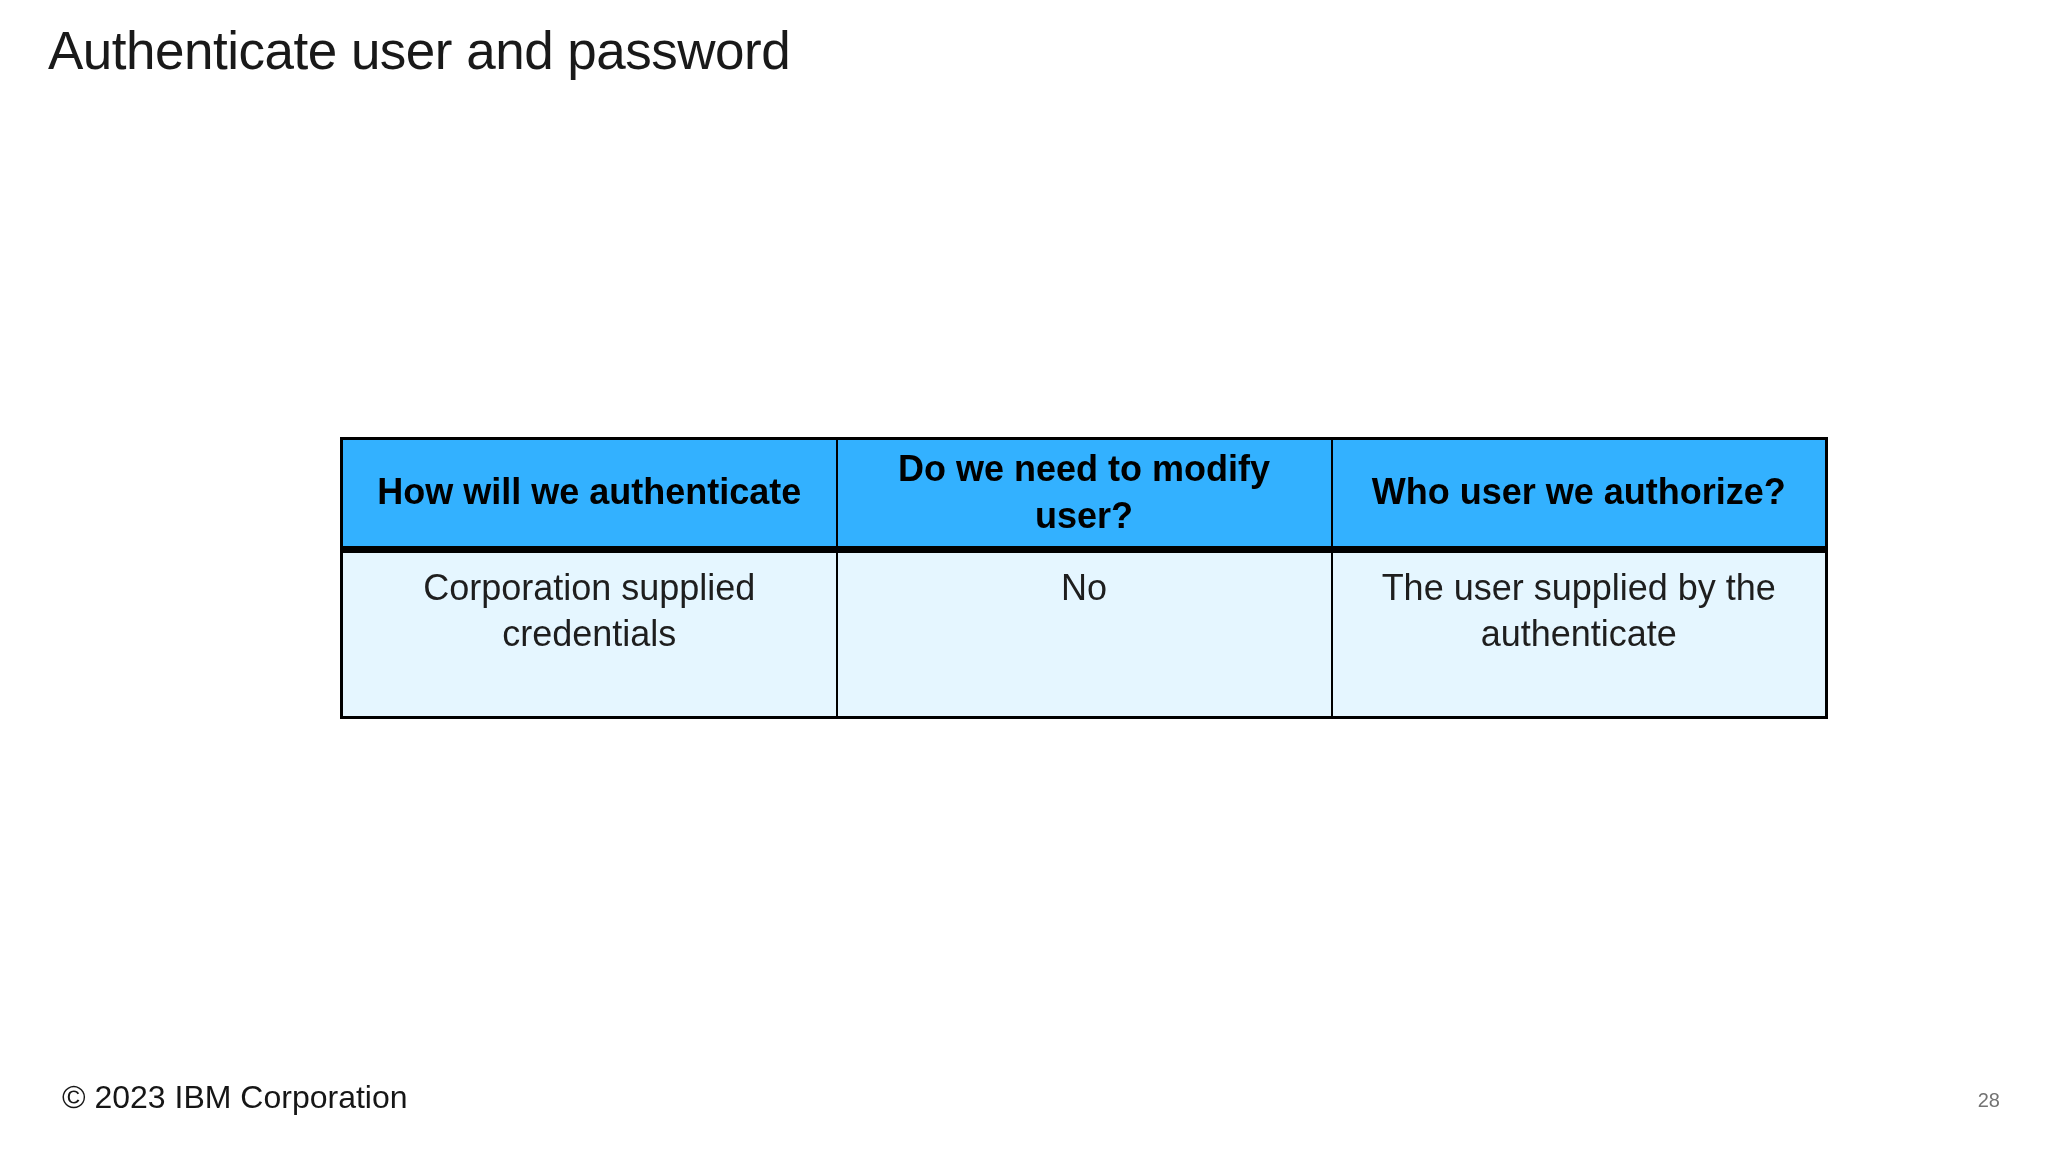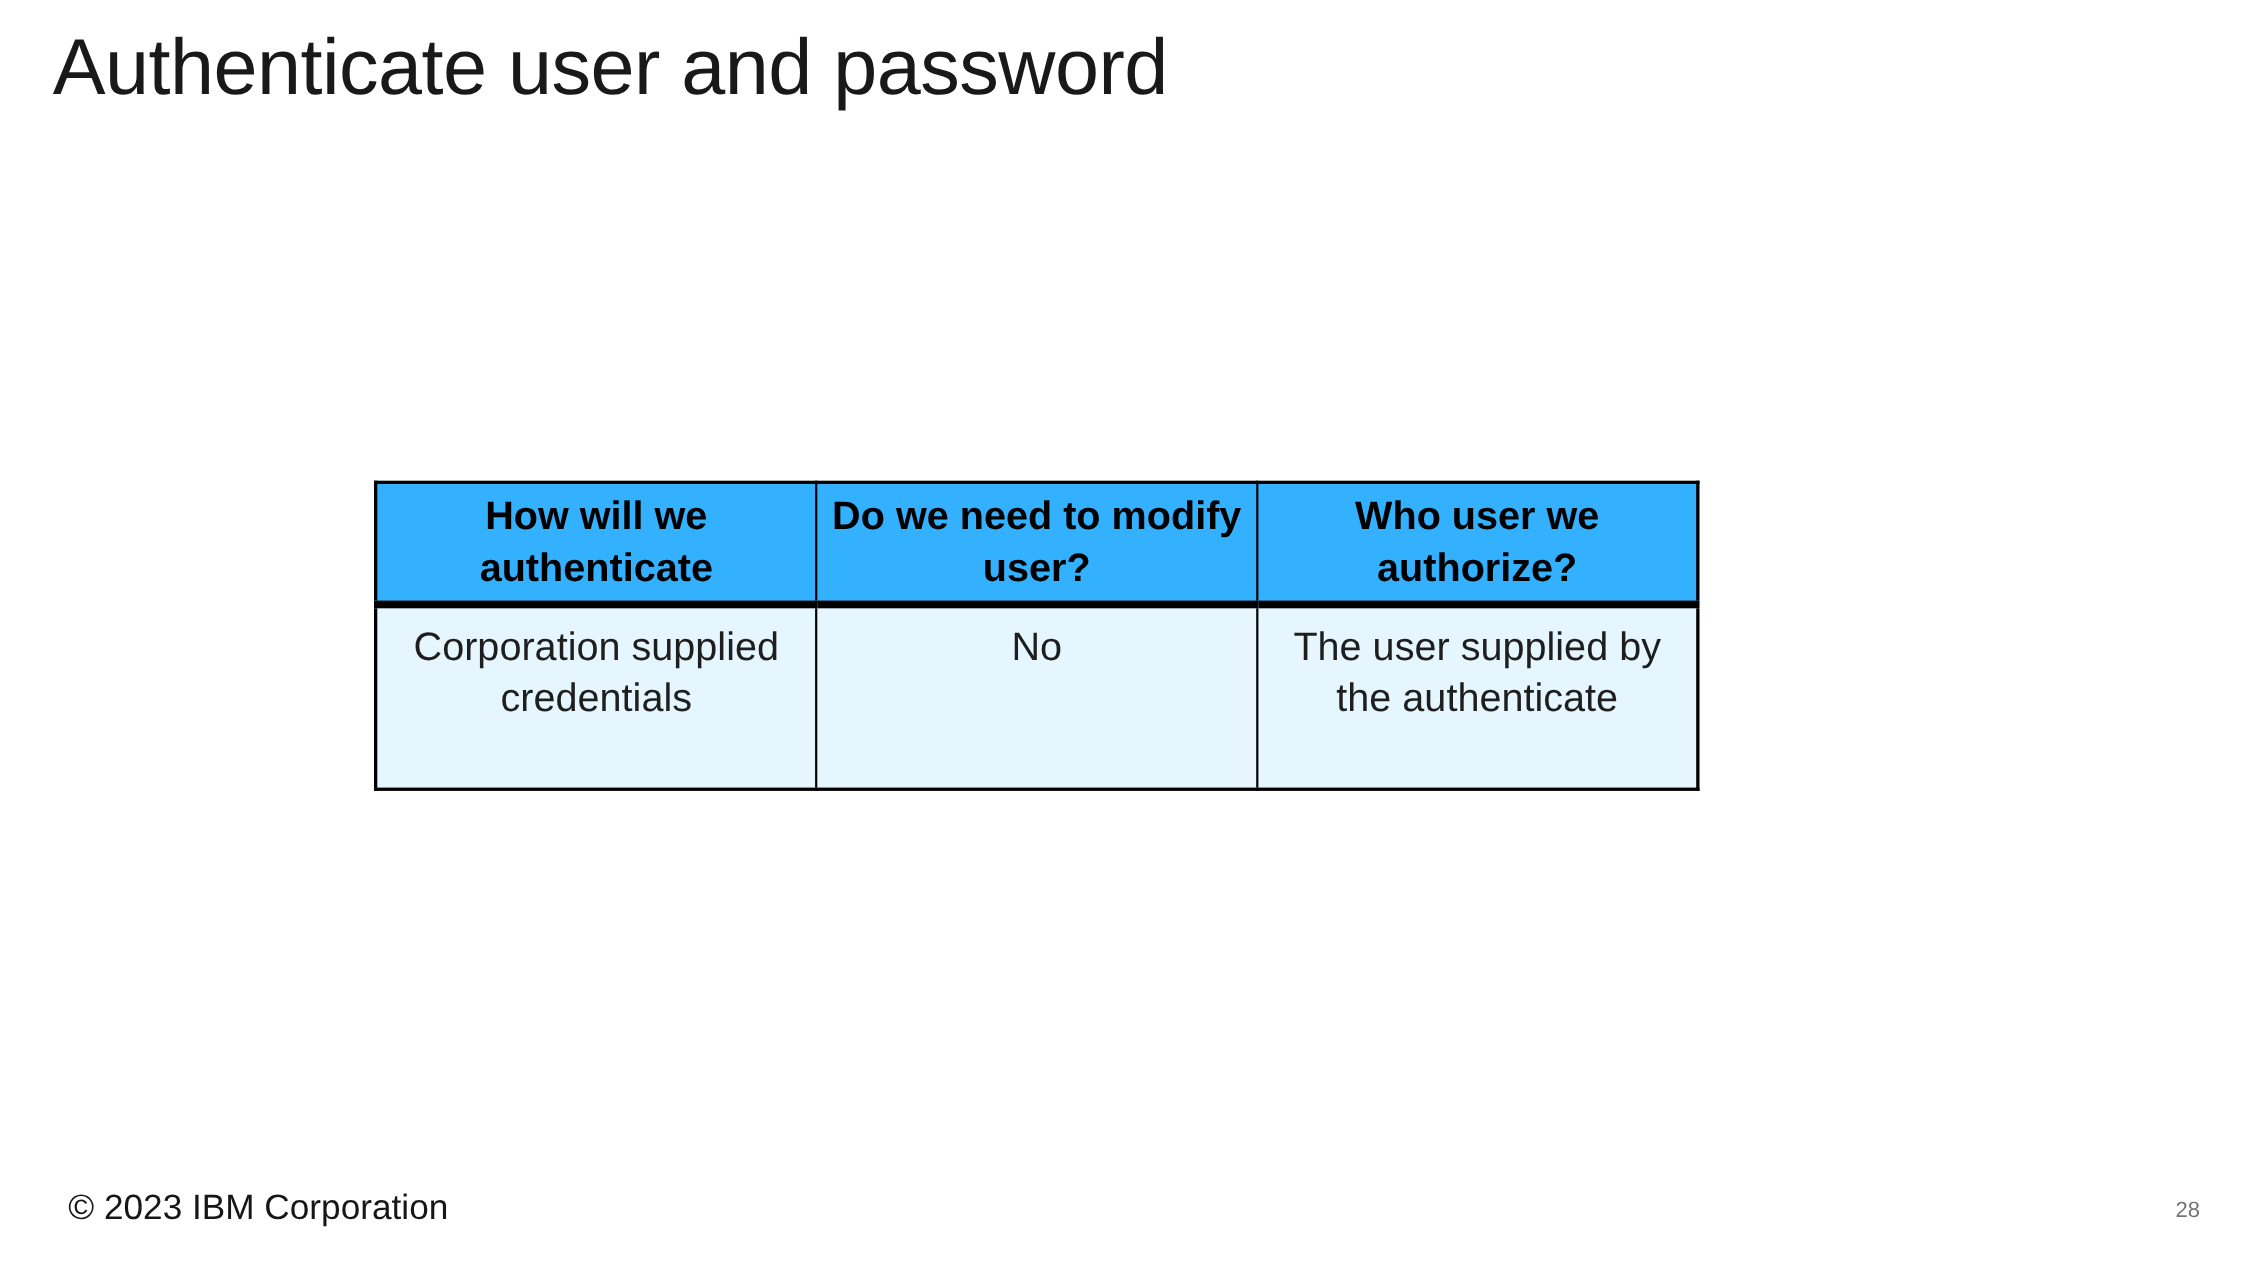--- a/index.html
+++ b/index.html
@@ -10,32 +10,32 @@
     position: absolute;
     left: 0; top: 0;
     width: 2048px; height: 1152px;
     background: #ffffff;
   }
 
   .slide-title {
     position: absolute;
     left: 48px;
     top: 20px;
-    font-size: 72px;
+    font-size: 53px;
     font-weight: 300;
     letter-spacing: -0.5px;
     color: #191919;
     white-space: nowrap;
   }
 
   table.auth-table {
     position: absolute;
     left: 340px;
     top: 437px;
-    width: 1205px;
+    width: 1488px;
     border-collapse: collapse;
     table-layout: fixed;
     border: 3px solid #000000;
   }
 
   table.auth-table th,
   table.auth-table td {
     width: 33.333%;
     border: 2px solid #000000;
     text-align: center;

